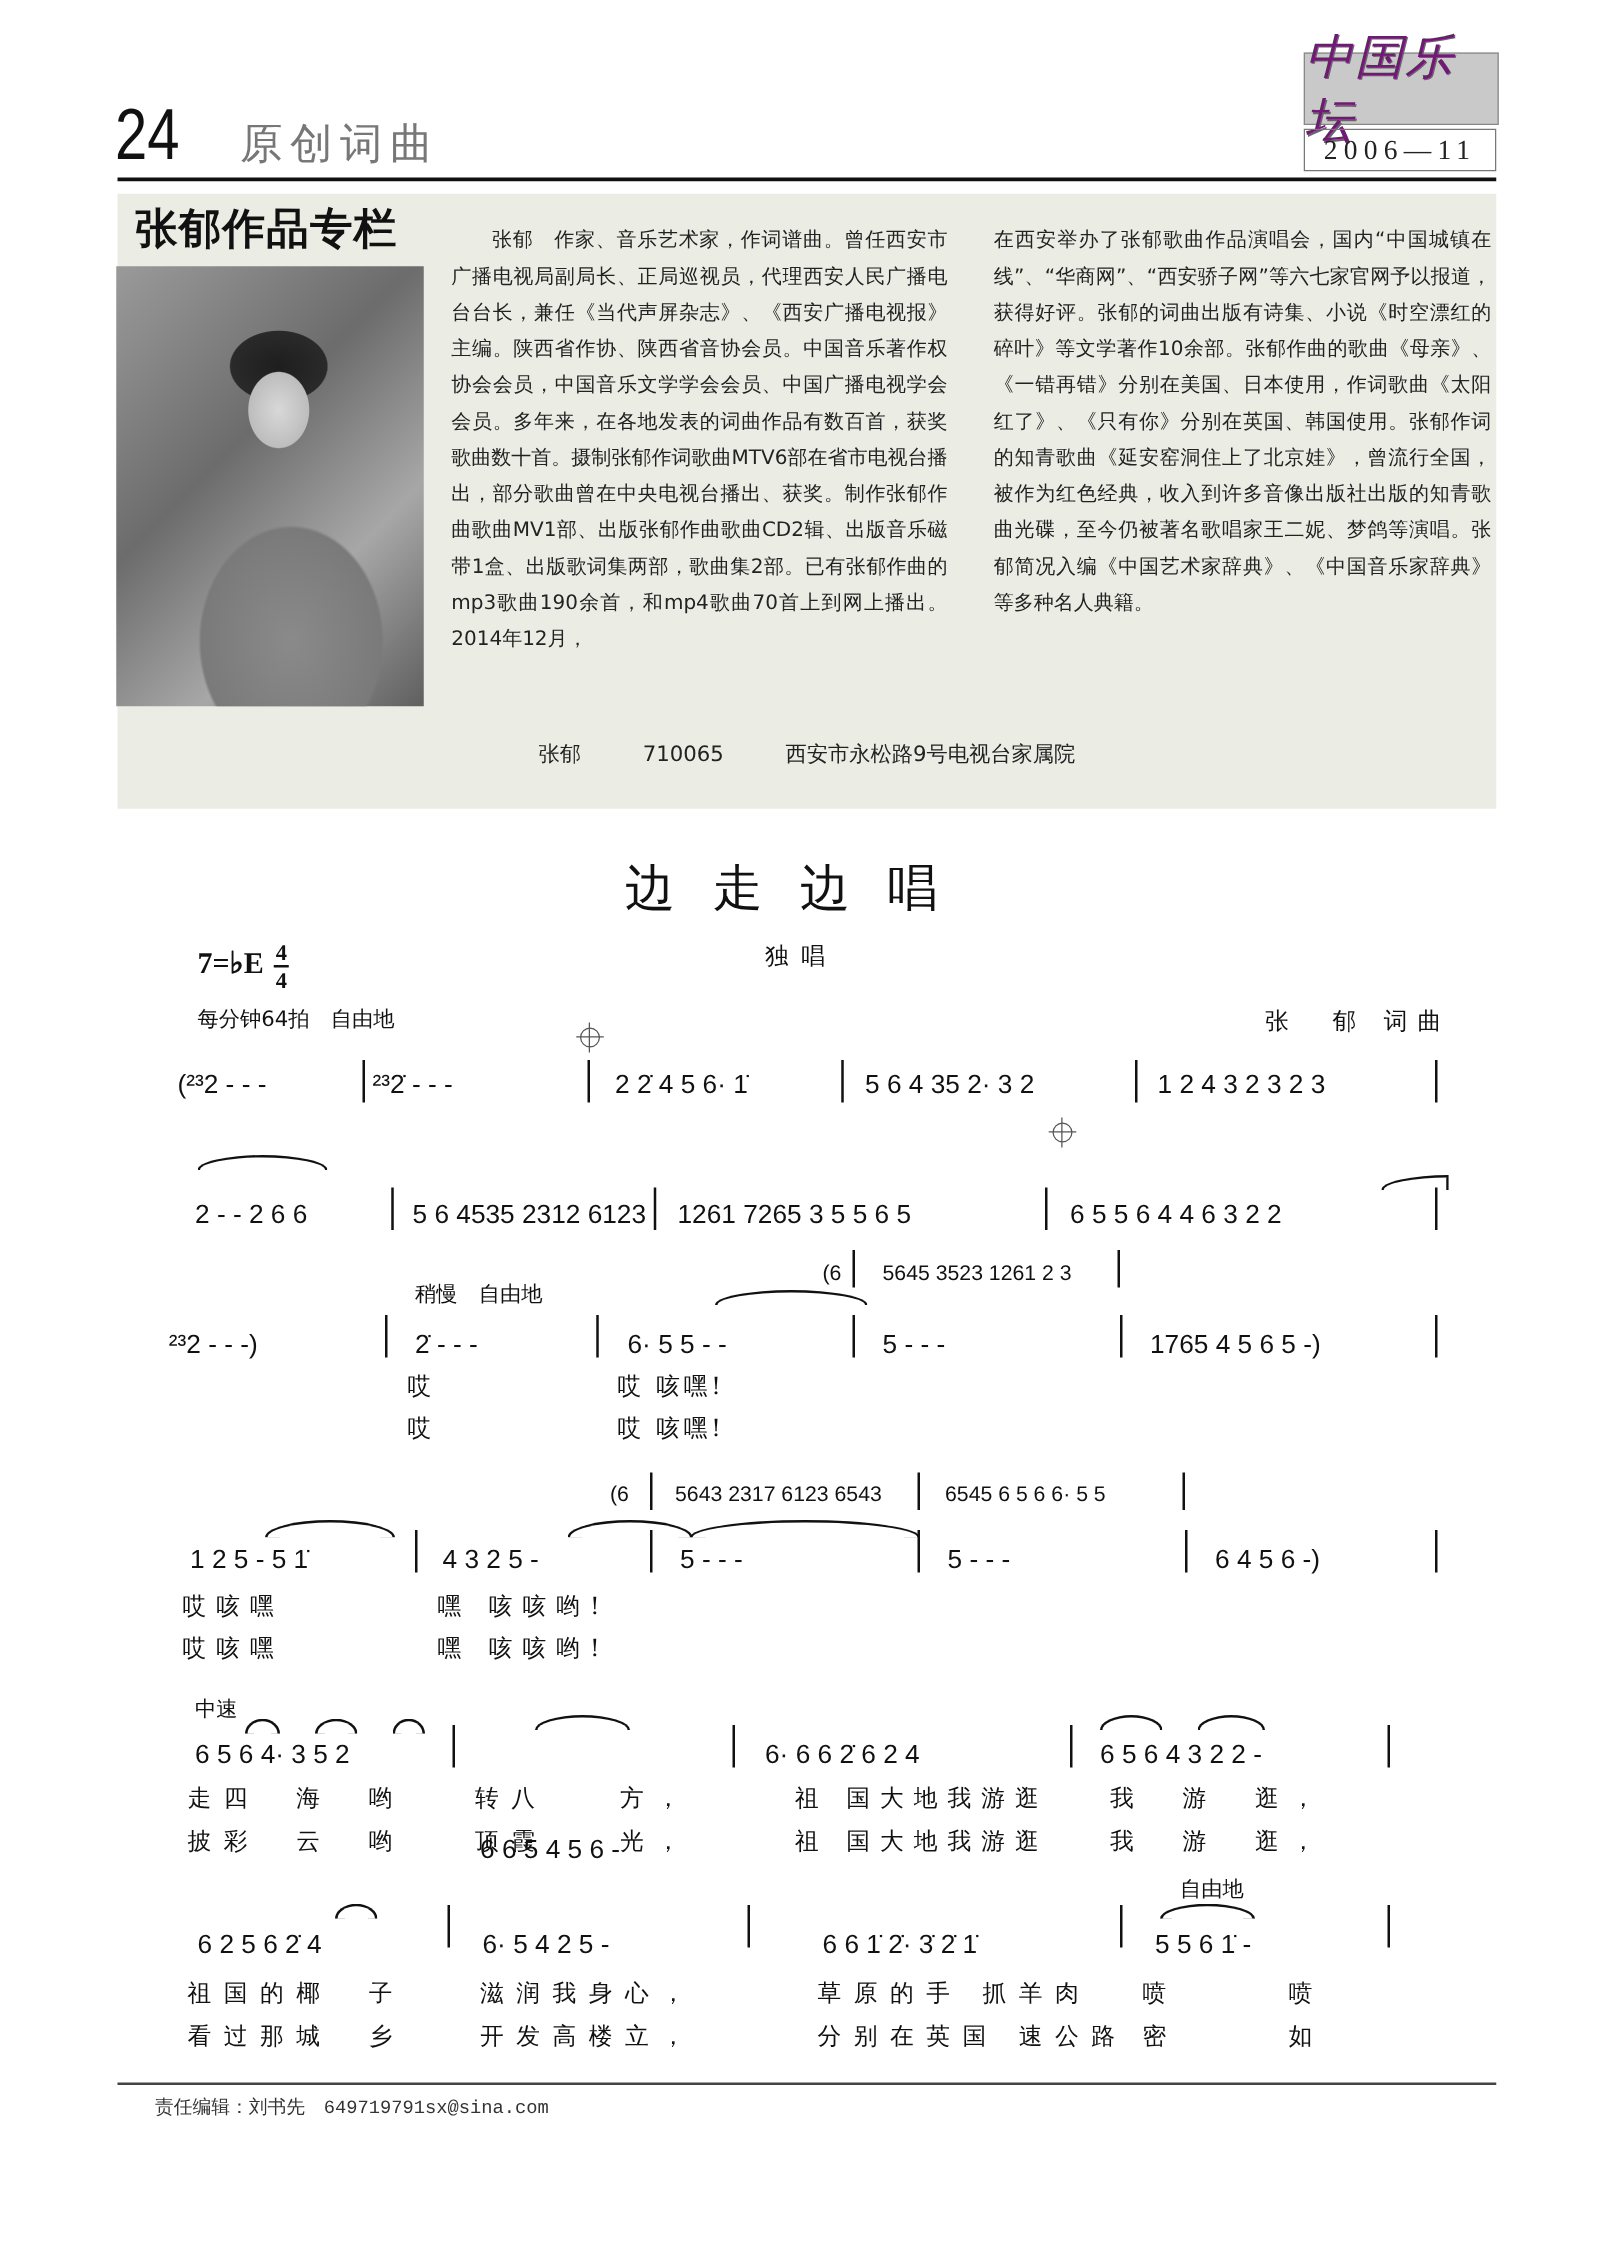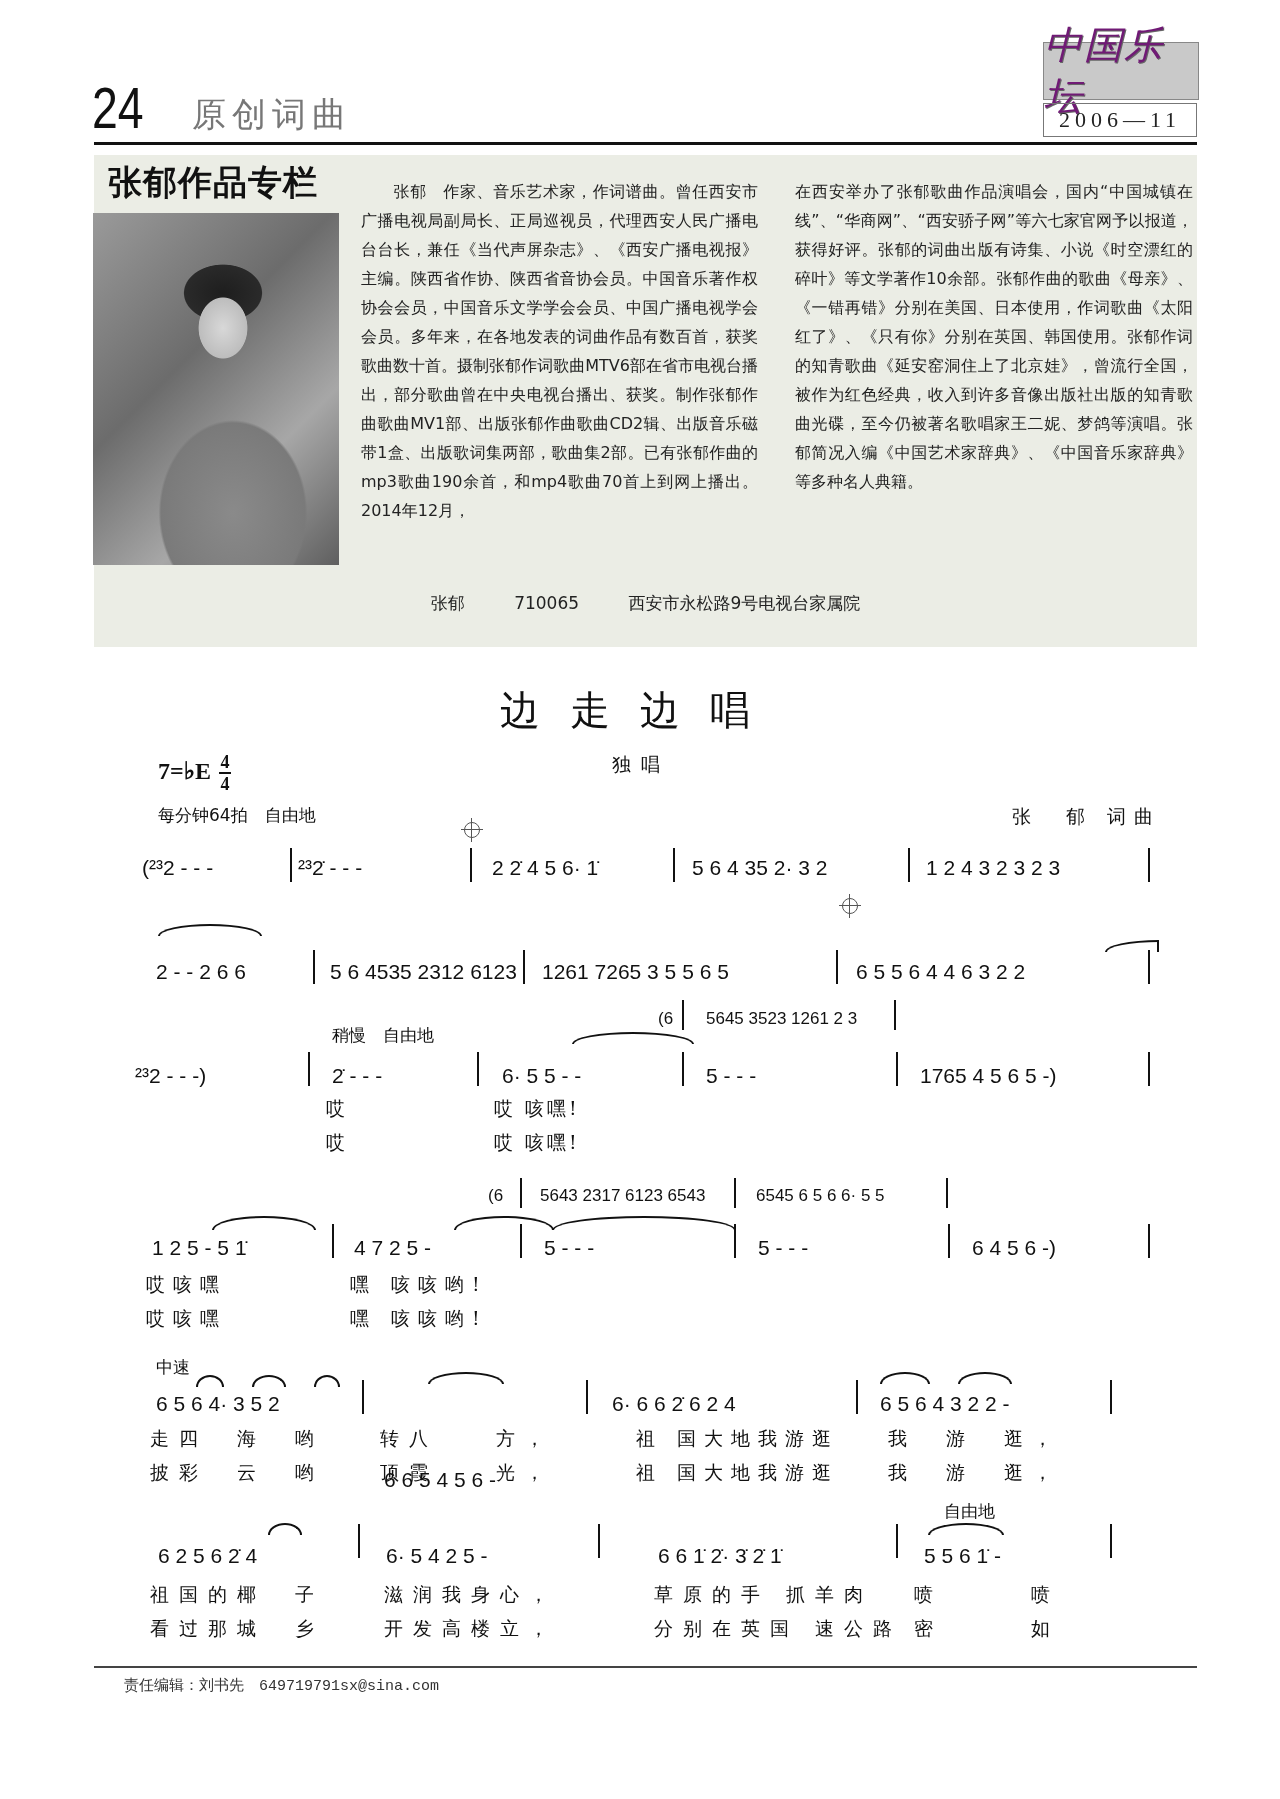--- a/index.html
+++ b/index.html
@@ -127,21 +127,21 @@
 <div class="bl" style="left:520px;top:1178px;height:30px"></div>
 <div class="num small-num" style="left:540px;top:1184px">5643 2317 6123 6543</div>
 <div class="bl" style="left:734px;top:1178px;height:30px"></div>
 <div class="num small-num" style="left:756px;top:1184px">6545 6 5 6 6· 5 5</div>
 <div class="bl" style="left:946px;top:1178px;height:30px"></div>
 <div class="slur" style="left:212px;top:1216px;width:100px;height:12px"></div>
 <div class="slur" style="left:454px;top:1216px;width:96px;height:12px"></div>
 <div class="slur" style="left:552px;top:1216px;width:180px;height:12px"></div>
 <div class="num" style="left:152px;top:1236px">1 2 5 - 5 1̇</div>
 <div class="bl" style="left:332px;top:1224px;height:34px"></div>
-<div class="num" style="left:354px;top:1236px">4 7 2 5 -</div>
+<div class="num" style="left:354px;top:1236px">4 3 2 5 -</div>
 <div class="bl" style="left:520px;top:1224px;height:34px"></div>
 <div class="num" style="left:544px;top:1236px">5 - - -</div>
 <div class="bl" style="left:734px;top:1224px;height:34px"></div>
 <div class="num" style="left:758px;top:1236px">5 - - -</div>
 <div class="bl" style="left:948px;top:1224px;height:34px"></div>
 <div class="num" style="left:972px;top:1236px">6 4 5 6 -)</div>
 <div class="bl" style="left:1148px;top:1224px;height:34px"></div>
 <div class="lyric" style="left:146px;top:1272px;letter-spacing:8px">哎咳嘿</div>
 <div class="lyric" style="left:350px;top:1272px;letter-spacing:8px">嘿 咳咳哟!</div>
 <div class="lyric" style="left:146px;top:1306px;letter-spacing:8px">哎咳嘿</div>

